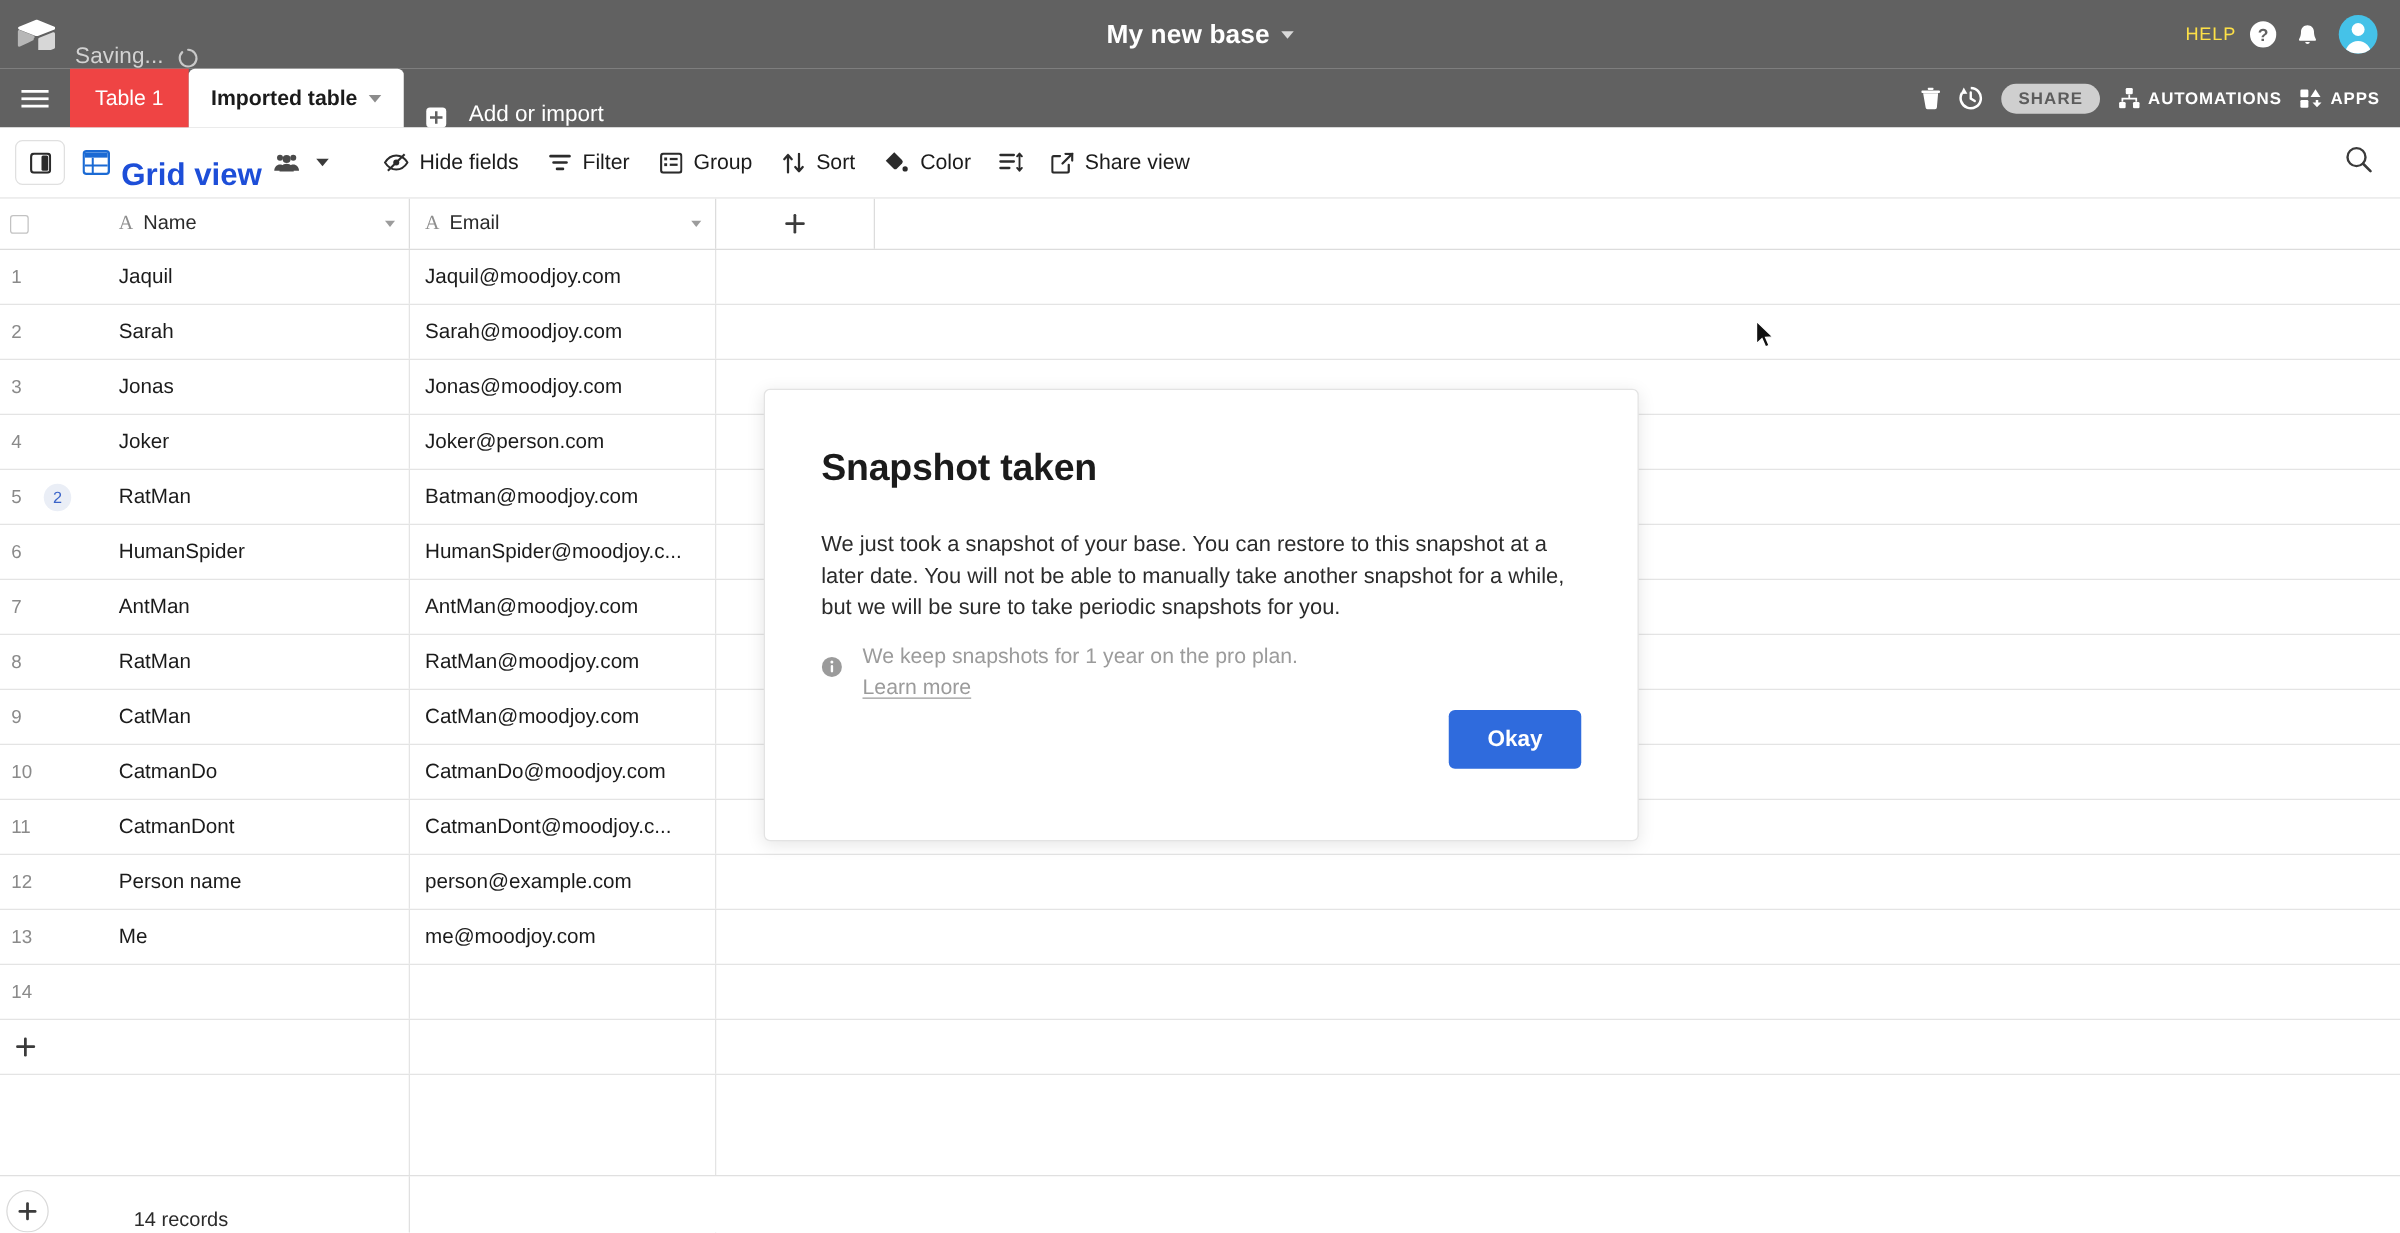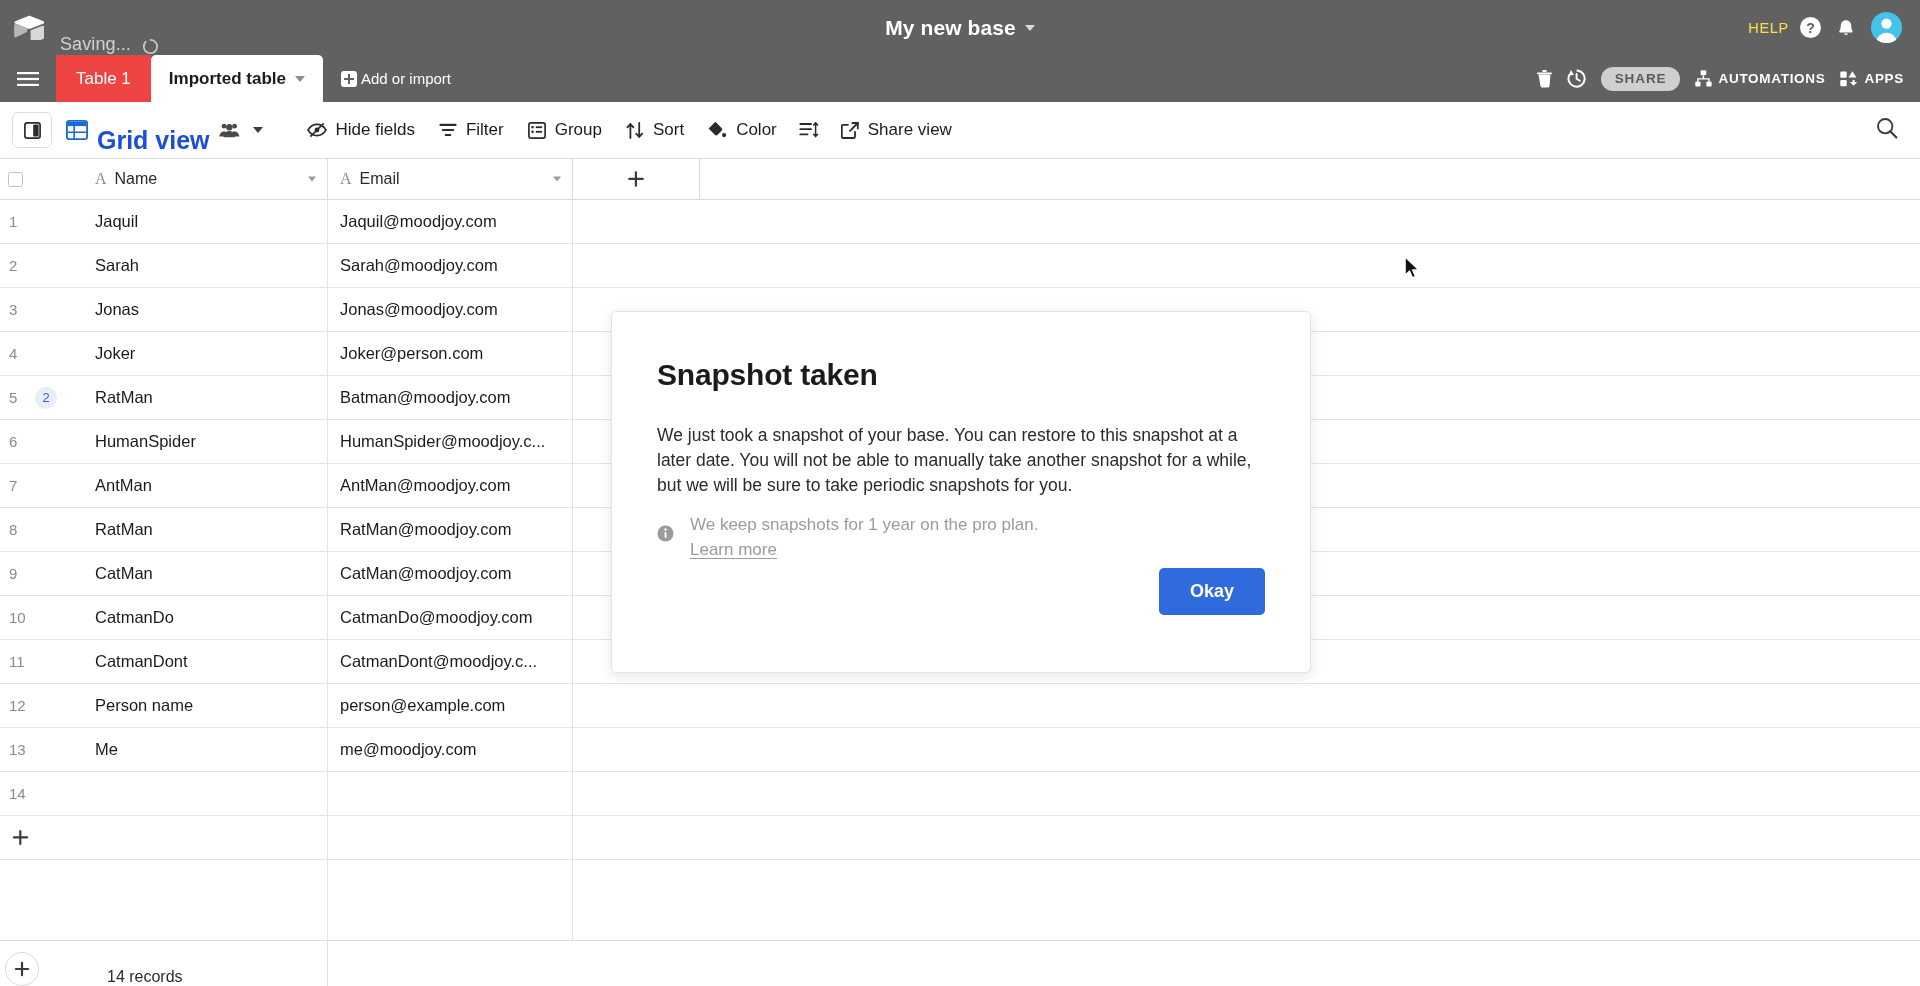--- a/index.html
+++ b/index.html
@@ -64,22 +64,22 @@
   .tab.inactive { background: #ef4444; }
   .tab.active {
     background: #ffffff; color: #1b1b1b; font-weight: 700;
     border-radius: 5px 5px 0 0; padding: 0 18px;
   }
   .tab-caret {
     width: 0; height: 0; border-left: 5px solid transparent; border-right: 5px solid transparent;
     border-top: 6px solid #8c8c8c;
   }
   .tab-add {
-    height: 47px; display: flex; align-items: center; gap: 4px; padding: 0 18px;
-    color: #ffffff; font-size: 15px;
+    height: 47px; display: flex; align-items: flex-end; gap: 18px; padding: 0 18px;
+    color: #ffffff; font-size: 18px;
   }
   .plus-sq {
     width: 16px; height: 16px; border-radius: 3px; background: #ffffff;
     position: relative;
   }
   .plus-sq::before, .plus-sq::after {
     content:''; position:absolute; background:#616161;
   }
   .plus-sq::before { left: 7px; top: 3px; width: 2px; height: 10px; }
   .plus-sq::after { top: 7px; left: 3px; height: 2px; width: 10px; }

